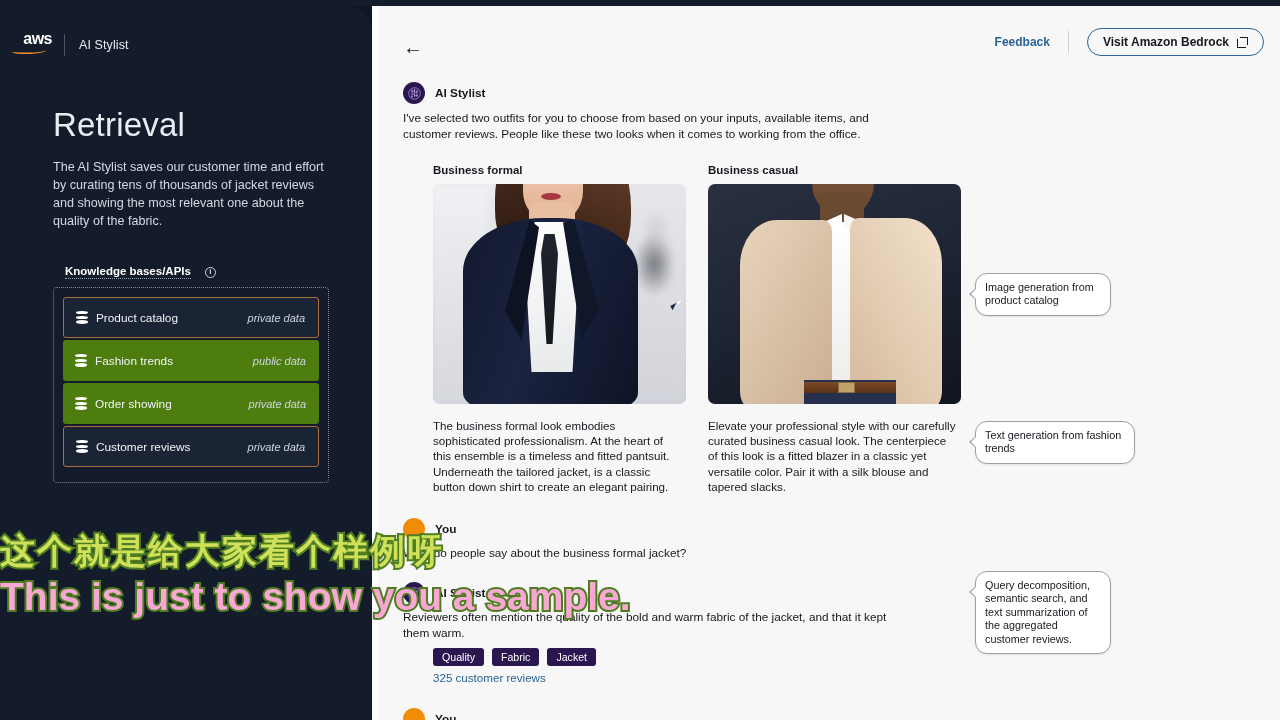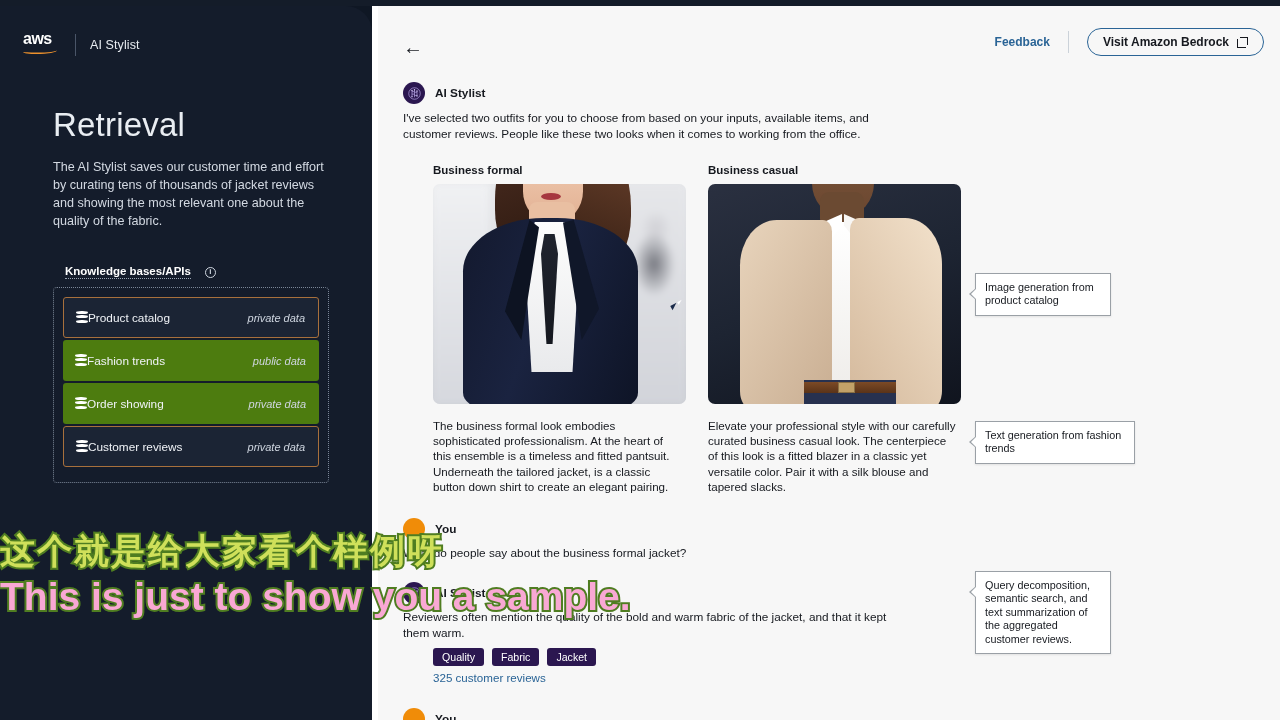--- a/index.html
+++ b/index.html
@@ -19,21 +19,21 @@
   
   #sidebar{
     position:absolute; left:0; top:6px; width:372px; height:714px;
     background:#141c2b;
     border-top-right-radius:26px;
   }
   #sidebar-brand{
     position:absolute; left:8px; top:26px; display:flex; align-items:center; gap:0;
   }
   .aws-logo{
-    width:40px; height:26px; position:relative; margin-left:15px;
+    width:40px; height:26px; position:relative; margin-left:4px;text-align:right;
   }
   .aws-logo .aws-text{
     font-size:16px; font-weight:700; color:#ffffff; letter-spacing:-0.5px;
     line-height:14px; display:block;
   }
   .aws-logo .swoosh{
     display:block; width:34px; height:8px; margin-top:1px;
     border-bottom:2.5px solid #ec912d;
     border-radius:0 0 60% 40%;
     transform:scaleY(0.8);
@@ -71,21 +71,21 @@
   #kb-box{
     position:absolute; left:53px; top:281px; width:276px; height:196px;
     border:1.5px dotted #7b8697; border-radius:4px; padding:9px;
   }
   .kb-item{
     height:41px; display:flex; align-items:center; justify-content:space-between;
     padding:0 13px 0 12px; background:#4d7c0f; border-radius:3px;
     margin-bottom:2px;
   }
   .kb-item.active{ border:1.5px solid #a8703c; background:#1b2434; }
-  .kb-left{ display:flex; align-items:flex-start; }
+  .kb-left{ display:flex; align-items:center; gap:8px; }
   .db-icon{ width:12px; height:13px; position:relative; display:inline-block; }
   .db-icon i{
     position:absolute; left:0; width:12px; height:3.4px; border-radius:50%;
     background:#ffffff; display:block;
   }
   .db-icon i:nth-child(1){ top:0; }
   .db-icon i:nth-child(2){ top:4.6px; }
   .db-icon i:nth-child(3){ top:9.2px; }
   .kb-name{ font-size:11.8px; color:#f0f3f7; font-weight:400; }
   .kb-tag{ font-size:11px; color:#cfd6e0; font-style:italic; }
@@ -283,21 +283,21 @@
     background:linear-gradient(180deg,#7c4a26,#5a3318);
   }
   .c-buckle{
     position:absolute; left:130px; top:198px; width:17px; height:11px;
     background:#c2a168; border:1px solid #8a7044;
   }
 
   
   .callout{
     position:absolute; background:#ffffff; border:1.2px solid #9aa0a6;
-    border-radius:0; padding:7px 9px;
+    border-radius:12px; padding:7px 9px;
     font-size:10.8px; line-height:13.4px; color:#16191f;
     box-shadow:0 1px 2px rgba(0,0,0,.09);
   }
   .callout:before{
     content:""; position:absolute; left:-7px; top:14px;
     width:0;height:0;
     border-right:7px solid #9aa0a6;
     border-top:6px solid transparent;
     border-bottom:6px solid transparent;
   }

